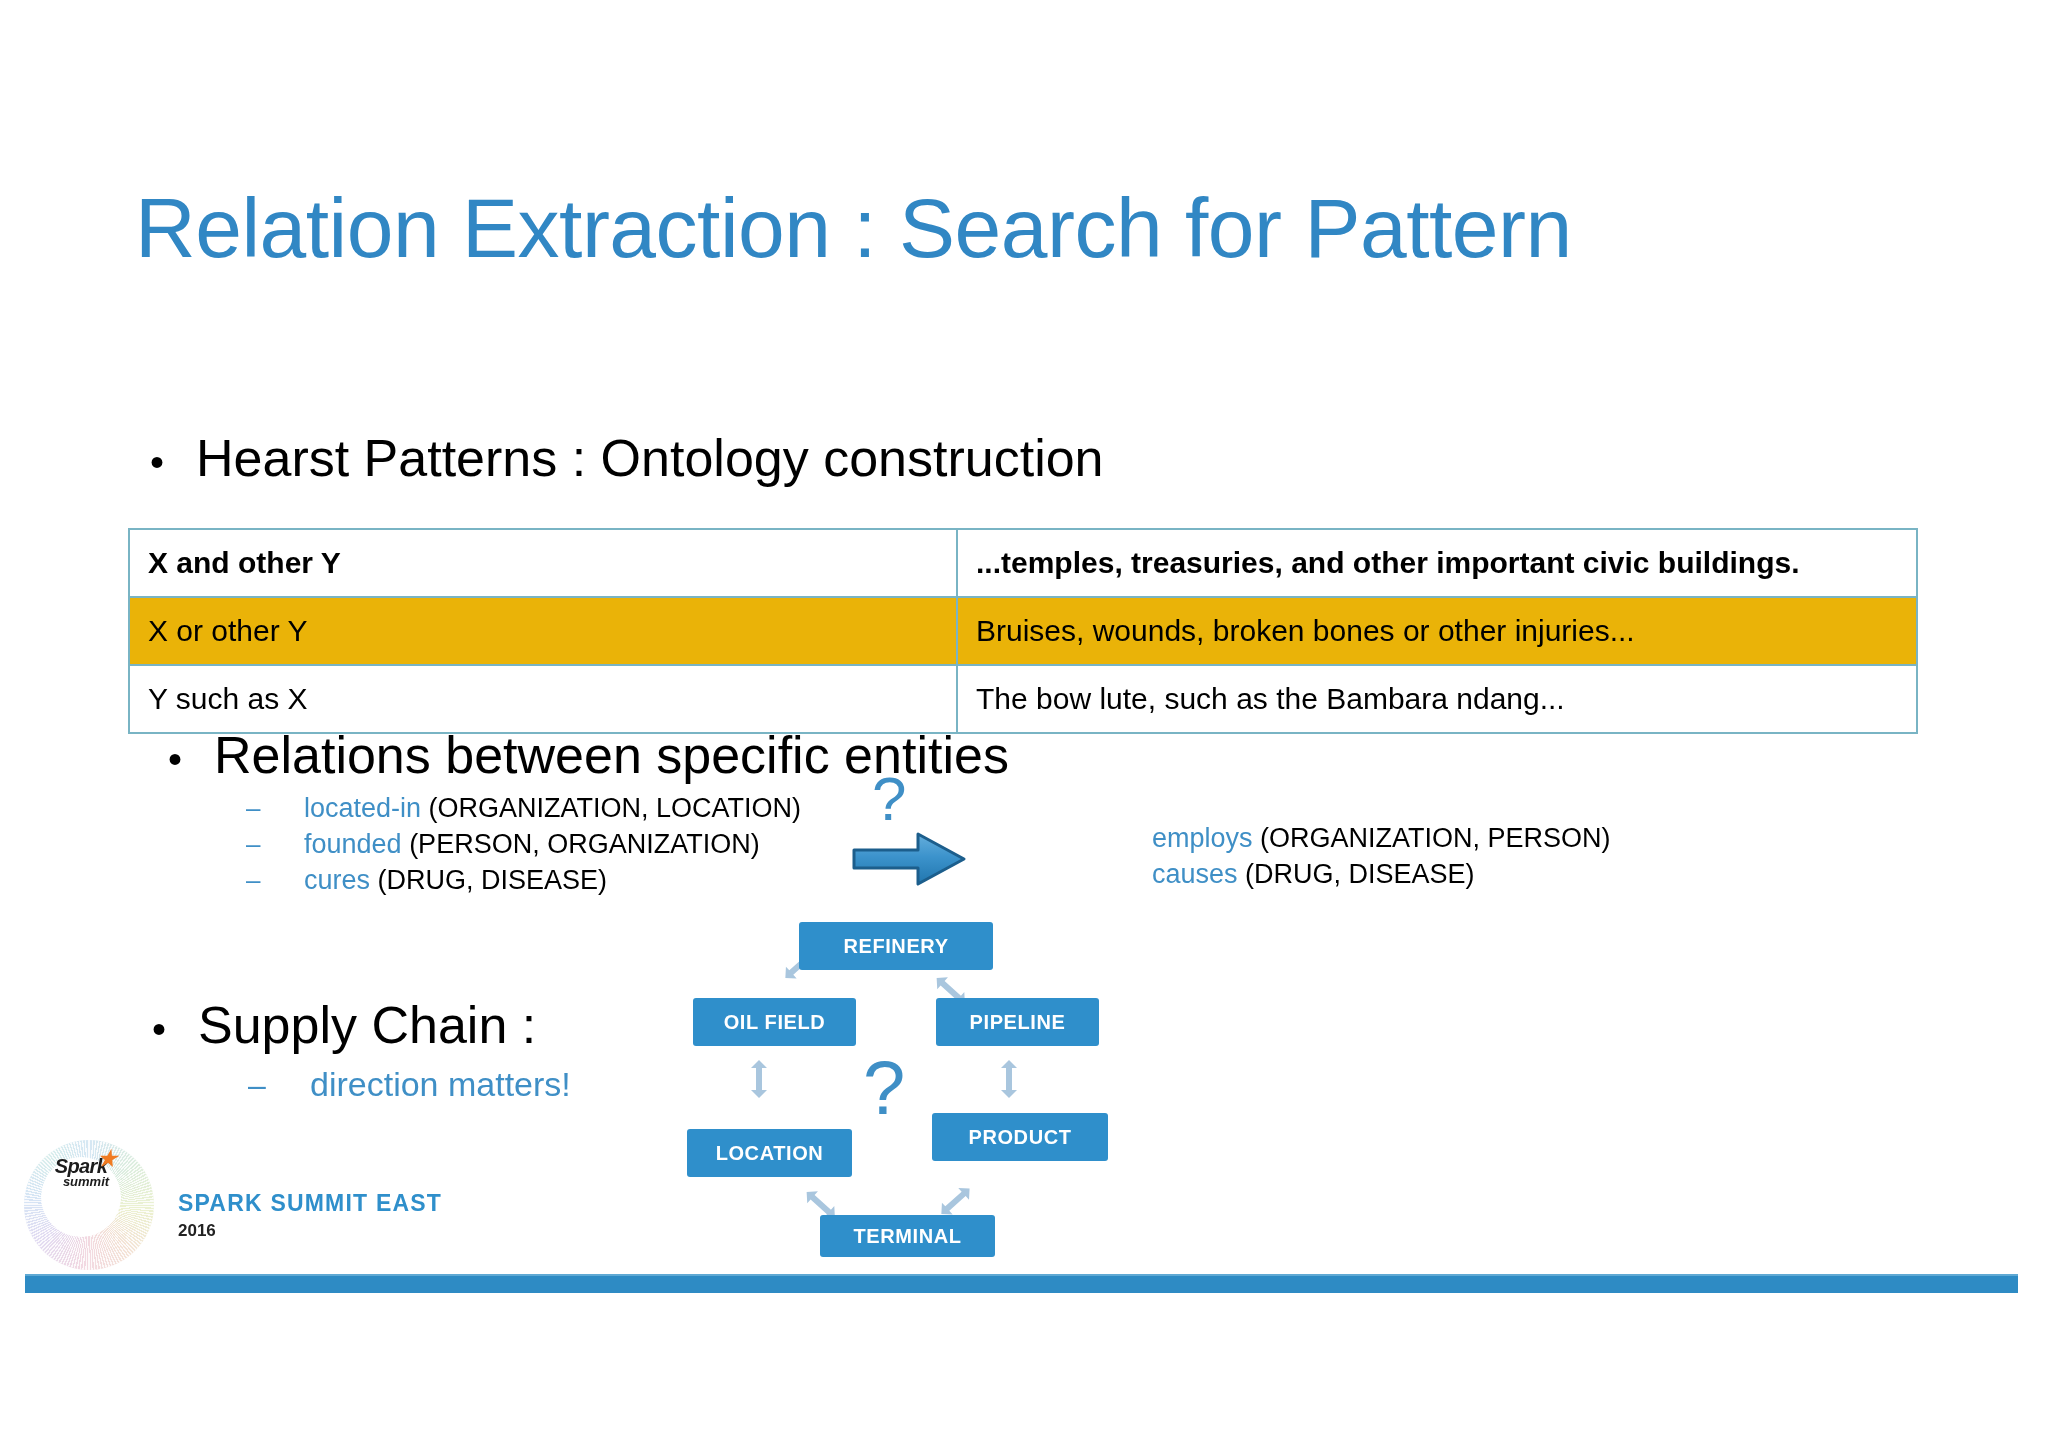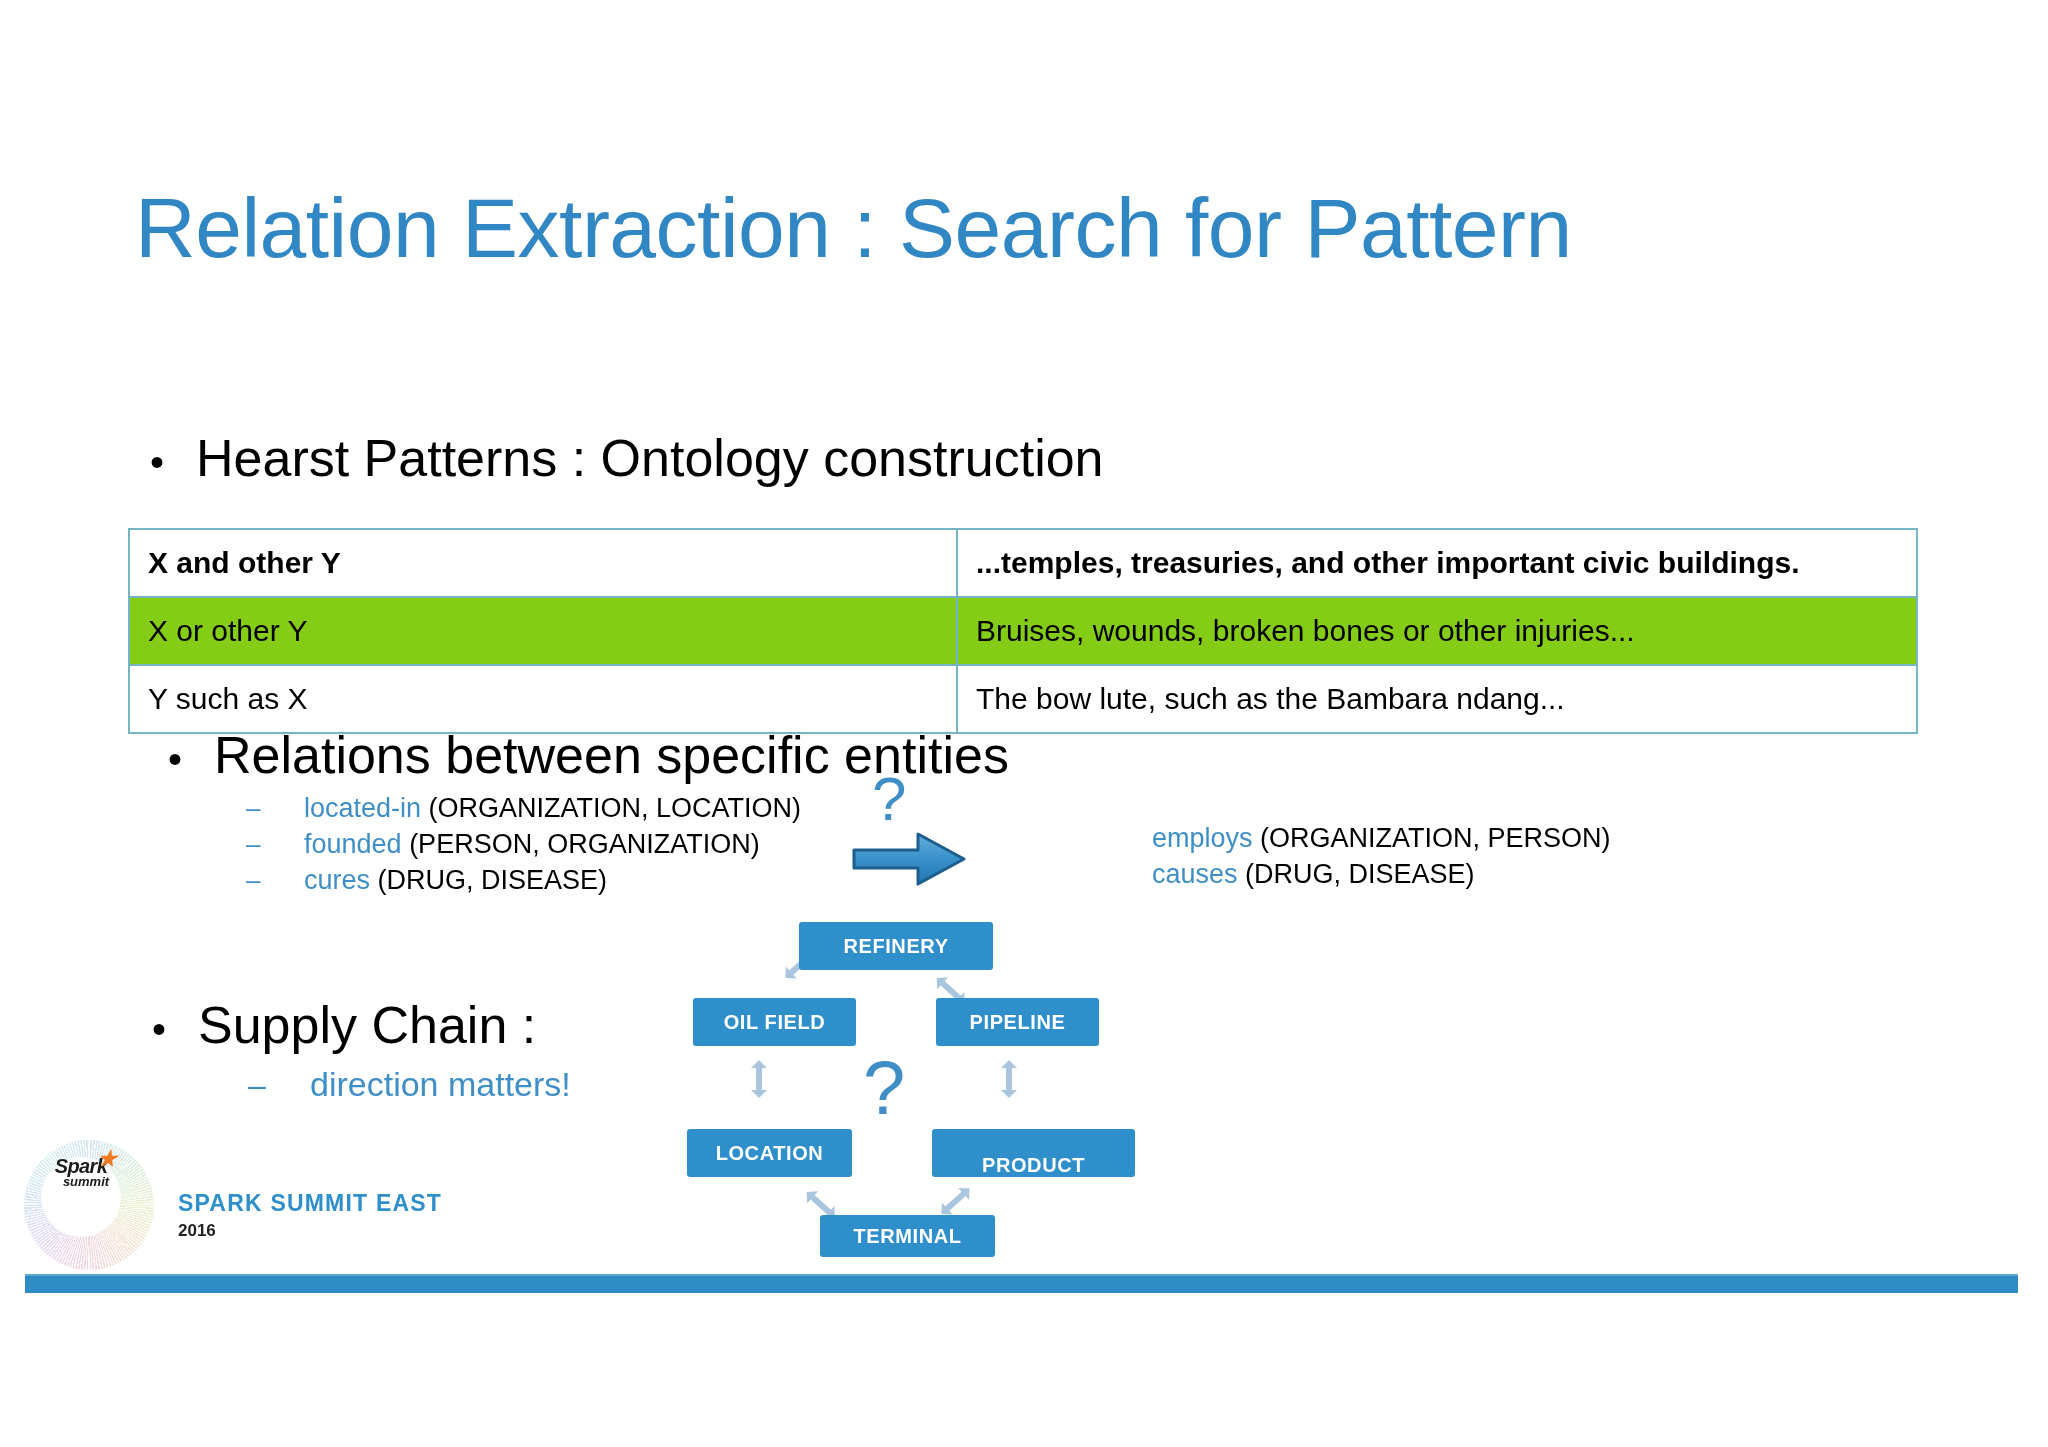--- a/index.html
+++ b/index.html
@@ -88,21 +88,21 @@
     padding: 8px 18px;
     font-size: 30px;
     color: #000000;
     height: 50px;
     vertical-align: middle;
     white-space: nowrap;
     overflow: hidden;
   }
   #hearst-table td.col-pattern { width: 790px; }
   #hearst-table tr.row-head td { font-weight: bold; background: #ffffff; margin-top: 7px; }
-  #hearst-table tr.row-alt td { background: #84cc16; }
+  #hearst-table tr.row-alt td { background: #eab308; }
   #hearst-table tr.row-plain td { background: #ffffff; }
 
   
   .sub-list {
     position: absolute;
     font-size: 27px;
     line-height: 1.34;
     color: #000000;
   }
   .sub-item {
@@ -180,21 +180,21 @@
     display: flex;
     align-items: center;
     justify-content: center;
     border-radius: 3px;
     box-sizing: border-box;
   }
   #node-refinery { left: 139px; top: 14px;  width: 194px; height: 48px; }
   #node-oilfield { left: 33px;  top: 90px;  width: 163px; height: 48px; }
   #node-pipeline { left: 276px; top: 90px;  width: 163px; height: 48px; }
   #node-location { left: 27px;  top: 221px; width: 165px; height: 48px; }
-  #node-product  { left: 272px; top: 221px; width: 203px; height: 48px; align-items: flex-end; }
+  #node-product  { left: 272px; top: 205px; width: 176px; height: 48px; }
   #node-terminal { left: 160px; top: 307px; width: 175px; height: 42px; }
 
   #cycle .arr { position: absolute; }
   #cycle .cycle-q {
     position: absolute;
     left: 203px;
     top: 142px;
     font-size: 76px;
     line-height: 1;
     color: #3F8FC6;

